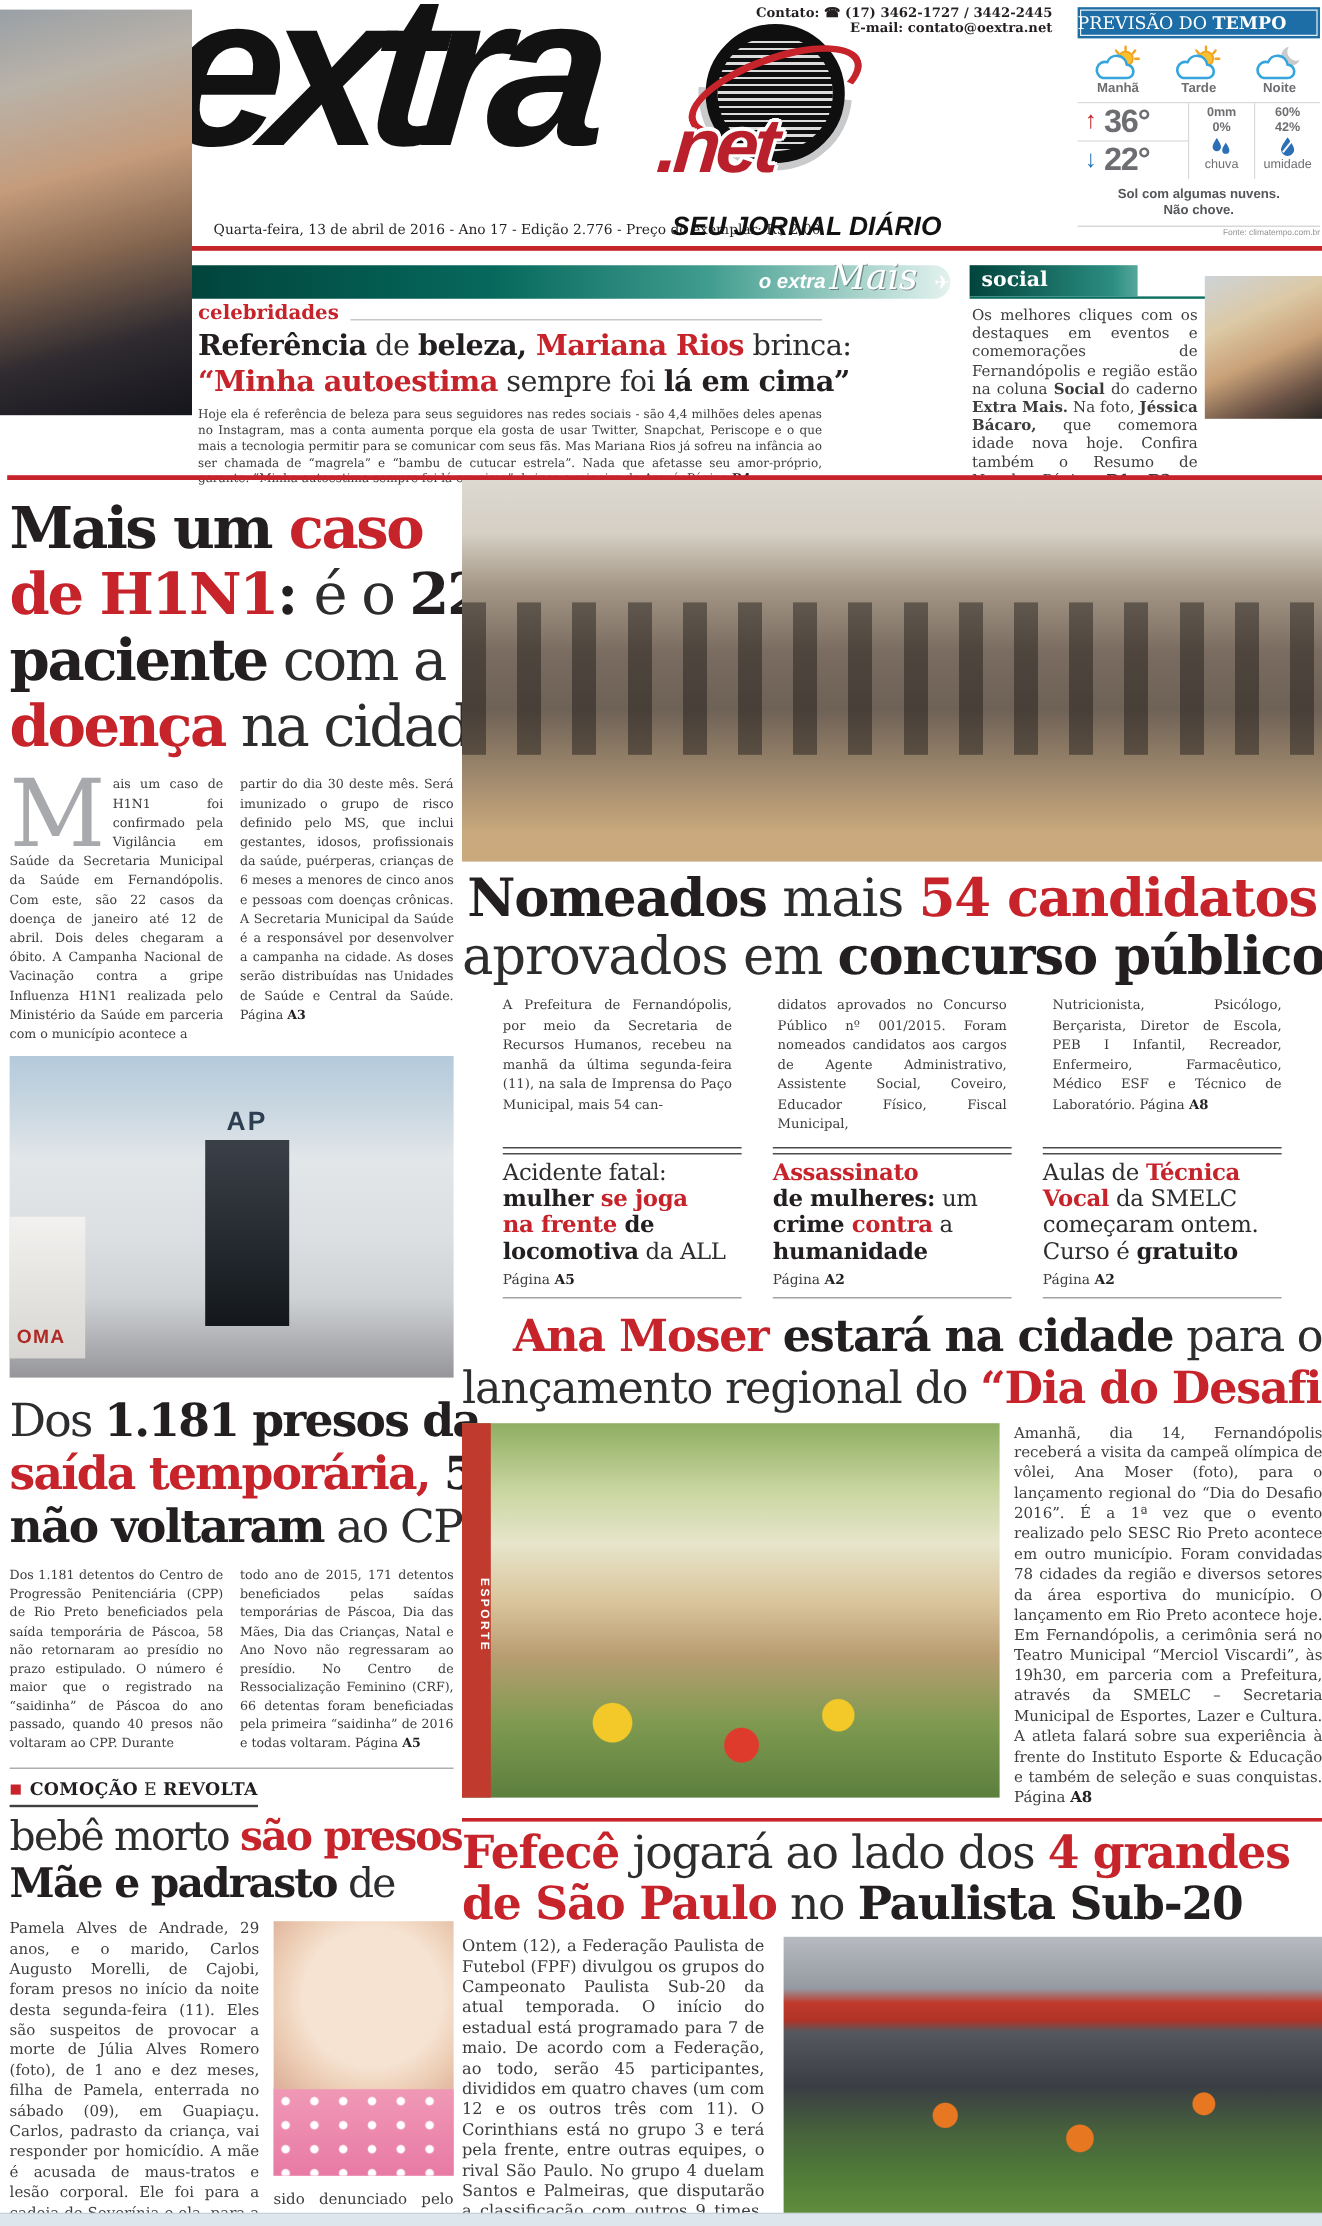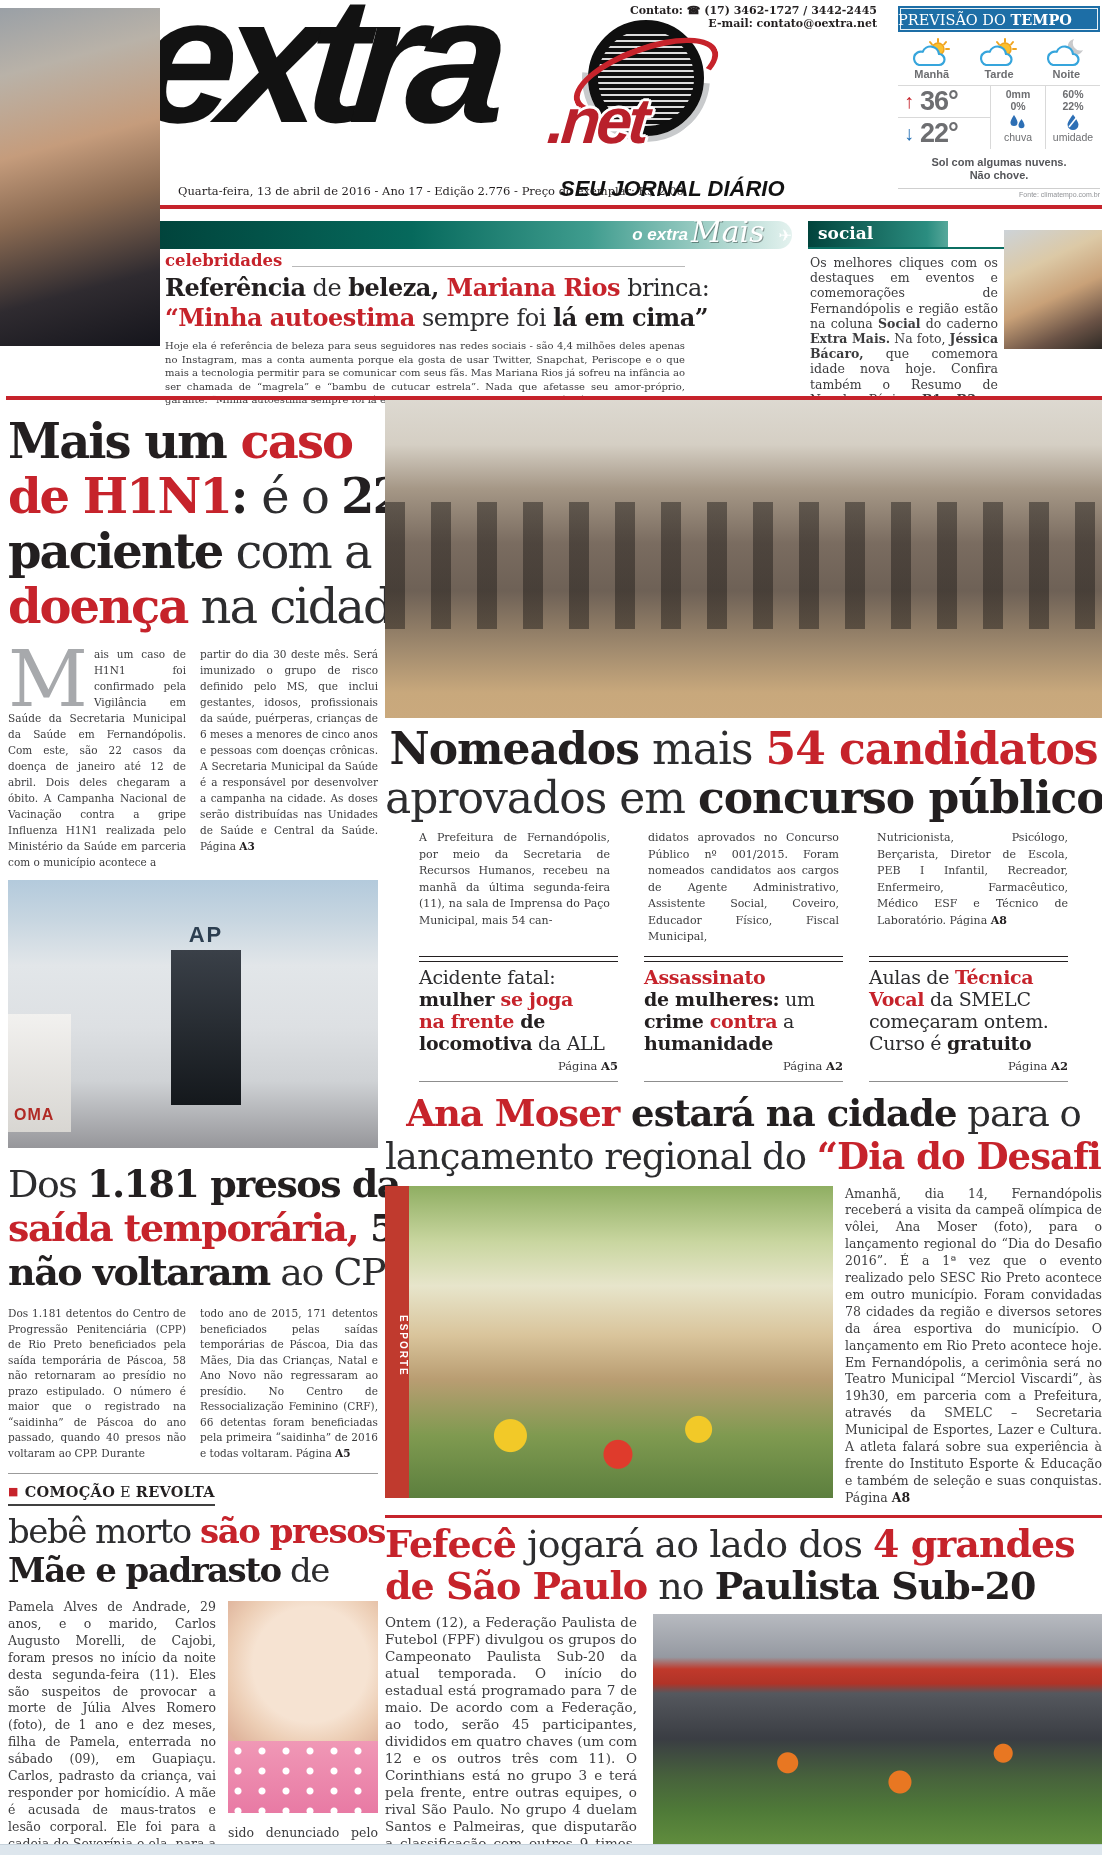--- a/index.html
+++ b/index.html
@@ -124,22 +124,22 @@
   .photo-meeting::after{content:"";position:absolute;left:0;right:0;top:32%;height:40%;
     background:repeating-linear-gradient(90deg,rgba(25,22,20,.45) 0 20px,rgba(25,22,20,0) 20px 46px)}
   .conc-h{margin:6px 0 0;text-align:center;font-size:44px;line-height:49px;letter-spacing:-1px;font-weight:bold}
   .cols3{display:flex;gap:38px;margin:8px 34px 0}
   .cols3 p{flex:1;margin:0;font-size:11px;line-height:16.5px;color:#3c3c3e;text-align:justify}
   .minis{display:flex;gap:26px;margin:10px 34px 0}
   .mini{flex:1;position:relative;border-bottom:1px solid #8d8d8d;padding:10px 0 8px}
   .mini::before{content:"";position:absolute;left:0;right:0;top:0;height:4px;
     border-top:1px solid #231f20;border-bottom:1px solid #231f20}
   .mini-line{font-size:19px;line-height:22px;letter-spacing:-.3px}
-  .mini-page{text-align:right;font-size:11.5px;margin-top:5px;color:#3c3c3e}
-  .ana-h{margin:10px 0 0;text-align:center;font-size:37px;line-height:42px;letter-spacing:-1px;font-weight:bold}
+  .mini-page{font-size:11.5px;margin-top:5px;color:#3c3c3e}
+  .ana-h{margin:10px 0 0;text-align:right;font-size:37px;line-height:42px;letter-spacing:-1px;font-weight:bold}
   .ana-wrap{display:flex;gap:12px;margin-top:8px}
   .photo-ana{position:relative;width:448px;height:312px;
     background:radial-gradient(circle at 28% 80%,#f2c928 0 16px,rgba(0,0,0,0) 17px),
                radial-gradient(circle at 52% 86%,#df3b2c 0 14px,rgba(0,0,0,0) 15px),
                radial-gradient(circle at 70% 78%,#f2c928 0 13px,rgba(0,0,0,0) 14px),
                linear-gradient(180deg,#8fae62 0%,#c9d6a0 18%,#e7e5cb 32%,#d9c49b 48%,#b99d72 62%,#7f9a50 80%,#5c7f3e 100%)}
   .ana-strip{position:absolute;left:0;top:0;bottom:0;width:24px;background:#c03a2e;color:#fff;
     font-family:"Liberation Sans",sans-serif;font-size:10px;font-weight:bold;writing-mode:vertical-rl;
     letter-spacing:2px;padding-top:8px;box-sizing:border-box;text-align:center}
   .ana-body{flex:1;margin:0;font-size:12.5px;line-height:16.9px;color:#3c3c3e;text-align:justify}
@@ -229,21 +229,21 @@
         <div>0mm</div>
         <div>0%</div>
         <span class="w-ic"><svg width="18" height="16" viewBox="0 0 18 16">
               <path d="M5 1 C5 1 1.5 6 1.5 8.5 a3.5 3.5 0 0 0 7 0 C8.5 6 5 1 5 1 z" fill="#2d6fb5"></path>
               <path d="M12.5 5 C12.5 5 9.5 9.2 9.5 11.2 a3 3 0 0 0 6 0 C15.5 9.2 12.5 5 12.5 5 z" fill="#2d6fb5"></path>
             </svg></span>
         <div class="w-lab">chuva</div>
       </div>
       <div class="w-cell">
         <div>60%</div>
-        <div>22%</div>
+        <div>42%</div>
         <span class="w-ic"><svg width="14" height="16" viewBox="0 0 14 16">
               <path d="M7 0.5 C7 0.5 1.5 7.5 1.5 10.5 a5.5 5.5 0 0 0 11 0 C12.5 7.5 7 0.5 7 0.5 z" fill="#2d6fb5"></path>
               <line x1="3" y1="13" x2="11" y2="3" stroke="#fff" stroke-width="1.6"></line>
             </svg></span>
         <div class="w-lab">umidade</div>
       </div>
     </div>
     <div class="w-sum">
       <div>Sol com algumas nuvens.</div>
       <div>Não chove.</div>

